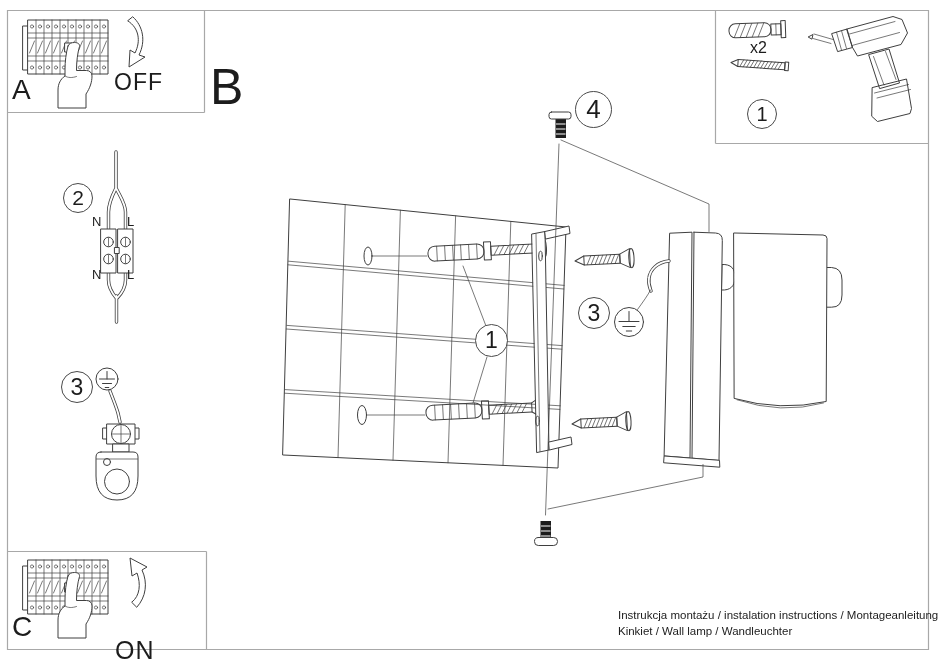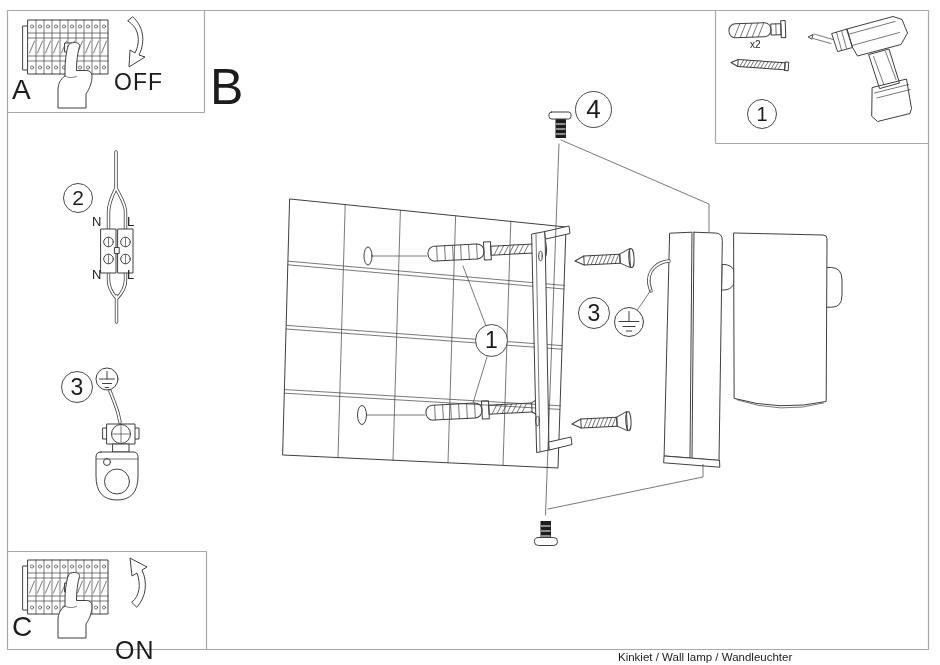--- a/index.html
+++ b/index.html
@@ -261,17 +261,18 @@
   </div>
   <div class="badge" style="left:575px;top:91px;width:37px;height:37px;font-size:26px;">
     <span>4</span>
   </div>
 
   <div class="lbl" style="left:92px;top:215px;font-size:13px;">N</div>
   <div class="lbl" style="left:127px;top:215px;font-size:13px;">L</div>
   <div class="lbl" style="left:92px;top:268px;font-size:13px;">N</div>
   <div class="lbl" style="left:127px;top:268px;font-size:13px;">L</div>
 
-  <div class="lbl" style="left:750px;top:40px;font-size:10px;">x2</div>
-
-  <div class="lbl footer" style="left:618px;top:652px;">Kinkiet / Wall lamp / Wandleuchter</div>
+  <div class="lbl" style="left:750px;top:40px;font-size:16px;">x2</div>
+
+  <div class="lbl footer" style="left:618px;top:610px;">Instrukcja montażu / instalation instructions / Montageanleitung</div>
+  <div class="lbl footer" style="left:618px;top:626px;">Kinkiet / Wall lamp / Wandleuchter</div>
 
 </div>
 
 </body></html>

